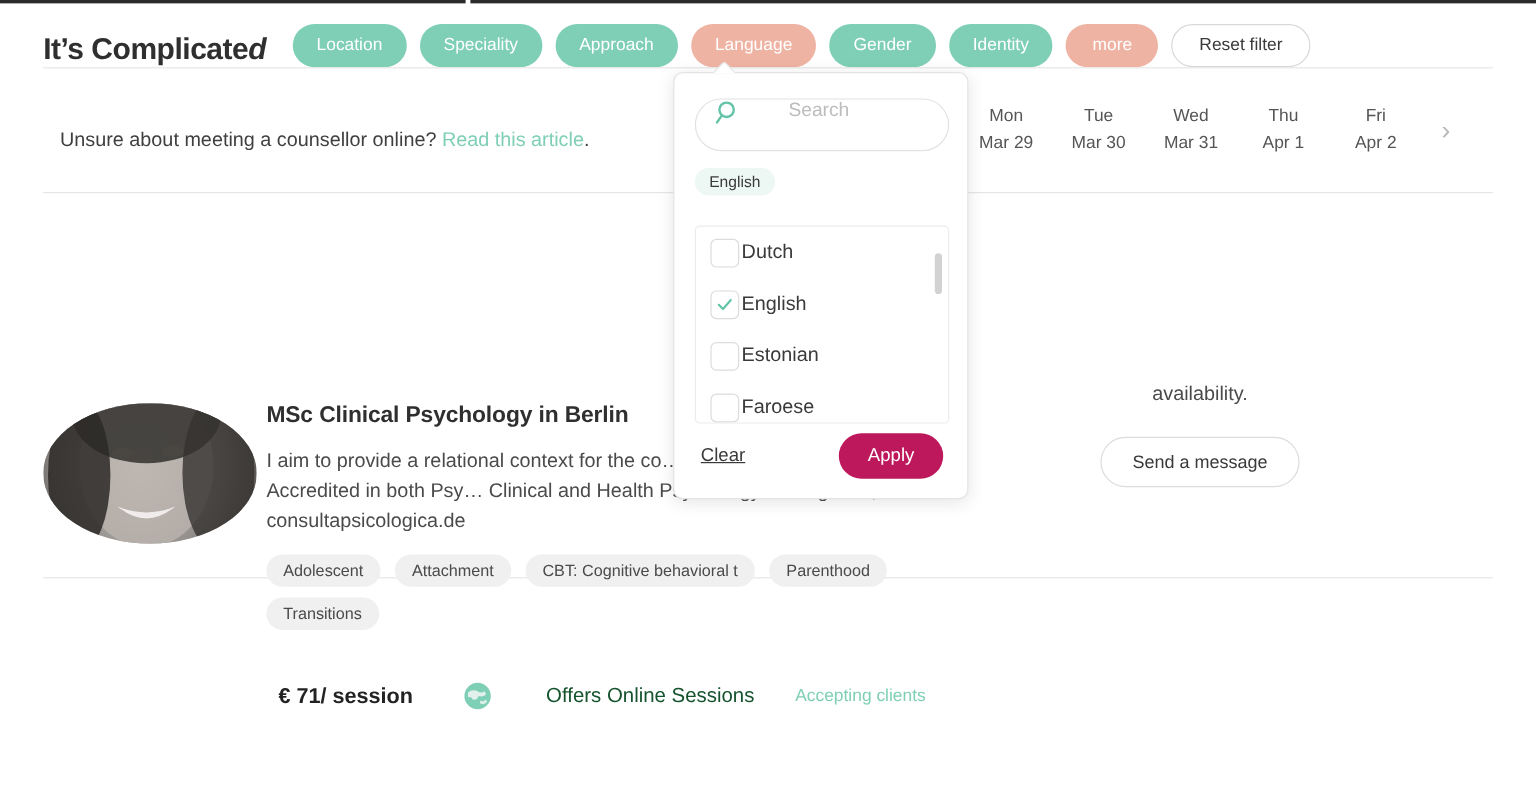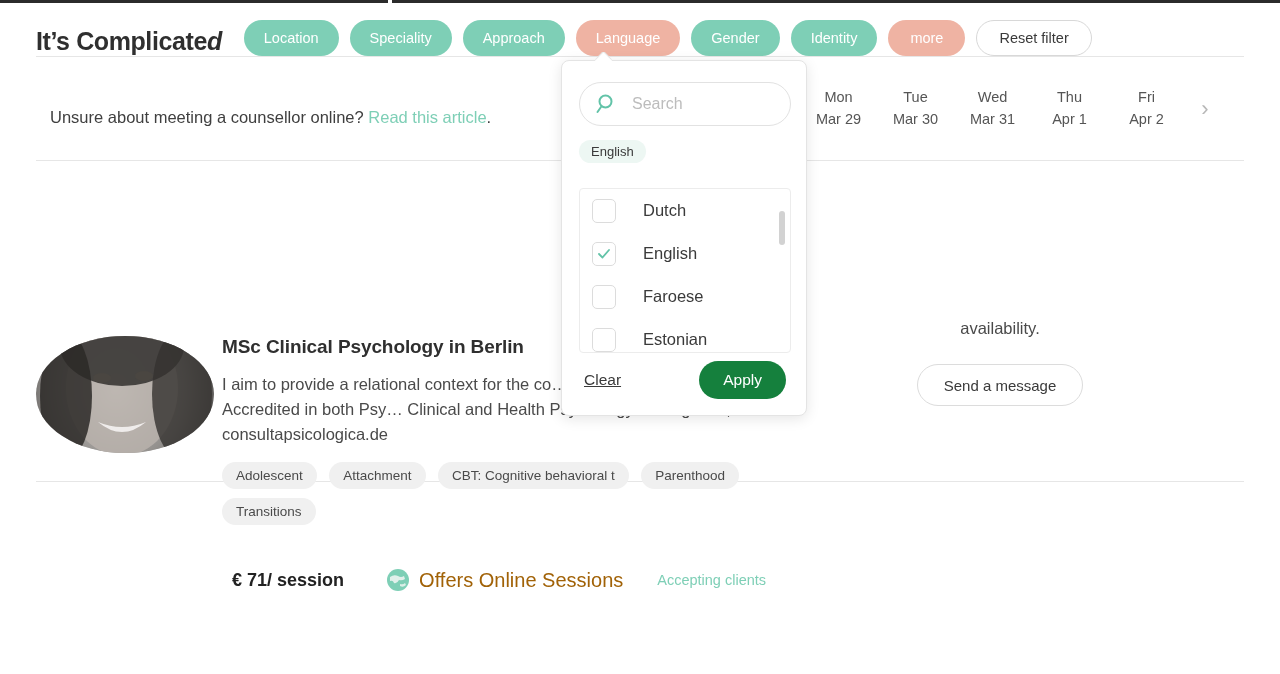--- a/index.html
+++ b/index.html
@@ -126,21 +126,21 @@
     font-size: 13.5px; margin: 0 8px 9px 0;
     white-space: nowrap; cursor: pointer;
   }
   .meta-row {
     position: absolute; display: flex; align-items: center;
     white-space: nowrap;
   }
   .price { font-size: 18px; font-weight: bold; color: #222; }
   .online-wrap { display: flex; align-items: center; margin-left: 42px; }
   .globe { width: 24px; height: 24px; margin-right: 9px; }
-  .online-txt { font-size: 20px; color: #a16207; }
+  .online-txt { font-size: 17px; color: #14532d; margin-left: 36px; }
   .accepting { margin-left: 34px; font-size: 14.5px; color: #7ECFB6; }
 
   
   .right-col {
     position: absolute; width: 420px; text-align: center;
   }
   .right-msg {
     font-size: 16.5px; color: #4a4a4a; line-height: 1.48;
     margin: 0;
   }
@@ -169,21 +169,21 @@
   .dd-caret::before {
     content: ""; position: absolute; left: 1px; top: 2px;
     width: 14px; height: 14px; background: #ffffff;
     border-left: 1px solid #e4e4e4; border-top: 1px solid #e4e4e4;
     transform: rotate(45deg);
   }
   .dd-search {
     position: absolute; left: 17px; top: 21px;
     width: 212px; height: 44px;
     border: 1px solid #e2e2e2; border-radius: 22px;
-    display: flex; align-items: center; cursor: text;
+    display: flex; align-items: flex-start; cursor: text; gap: 25px;
   }
   .dd-search .sicon { margin-left: 16px; margin-right: 12px; display:flex; }
   .dd-search input {
     border: none; outline: none; background: transparent;
     font-size: 16px; color: #555; width: 150px;
     font-family: "Liberation Sans", sans-serif;
   }
   .dd-search input::placeholder { color: #bcbcbc; }
 
   .dd-chips { position: absolute; left: 17px; top: 79px; }
@@ -204,38 +204,38 @@
     padding-left: 12px; cursor: pointer;
   }
   .cbox {
     width: 24px; height: 24px; border: 1px solid #dcdcdc;
     border-radius: 5px; background: #fff;
     display: flex; align-items: center; justify-content: center;
     flex: none;
   }
   .cbox .tick { display: none; }
   .cbox.checked .tick { display: block; }
-  .dd-opt .olabel { margin-left: 27px; font-size: 16.5px; color: #3a3a3a; }
+  .dd-opt .olabel { margin-left: 2px; font-size: 16.5px; color: #3a3a3a; }
   .dd-scrollbar {
     position: absolute; right: 5px; top: 22px;
     width: 6px; height: 34px; border-radius: 3px;
     background: #d2d2d2; cursor: pointer;
   }
   .dd-footer {
     position: absolute; left: 0; top: 300px; width: 246px;
     display: flex; align-items: center; justify-content: space-between;
     padding: 0 22px;
   }
   .clear-btn {
     background: none; border: none; padding: 0; cursor: pointer;
     font-size: 15.5px; color: #3a3a3a; text-decoration: underline;
     font-family: "Liberation Sans", sans-serif;
   }
   .apply-btn {
-    background: #15803d; border: none; cursor: pointer;
+    background: #be185d; border: none; cursor: pointer;
     color: #fff; font-size: 15.5px; border-radius: 20px;
     height: 38px; padding: 0 24px;
     font-family: "Liberation Sans", sans-serif;
   }
 </style>
 </head>
 <body>
 
 <div class="top-strip">
   <div class="seam seam-a"></div>
@@ -385,27 +385,27 @@
         <svg class="tick" width="14" height="14" viewBox="0 0 14 14">
             <polyline points="2,7 5.5,10.5 12,3" fill="none" stroke="#62C3A8" stroke-width="1.8" stroke-linecap="round" stroke-linejoin="round"></polyline>
           </svg>
       </span>
       <span class="olabel">English</span>
     </div>
     <div class="dd-opt">
       <span class="cbox">
         
       </span>
-      <span class="olabel">Faroese</span>
+      <span class="olabel">Estonian</span>
     </div>
     <div class="dd-opt">
       <span class="cbox">
         
       </span>
-      <span class="olabel">Estonian</span>
+      <span class="olabel">Faroese</span>
     </div>
     <div class="dd-scrollbar"></div>
   </div>
 
   <div class="dd-footer">
     <button class="clear-btn">Clear</button>
     <button class="apply-btn">Apply</button>
   </div>
 </div>
 

